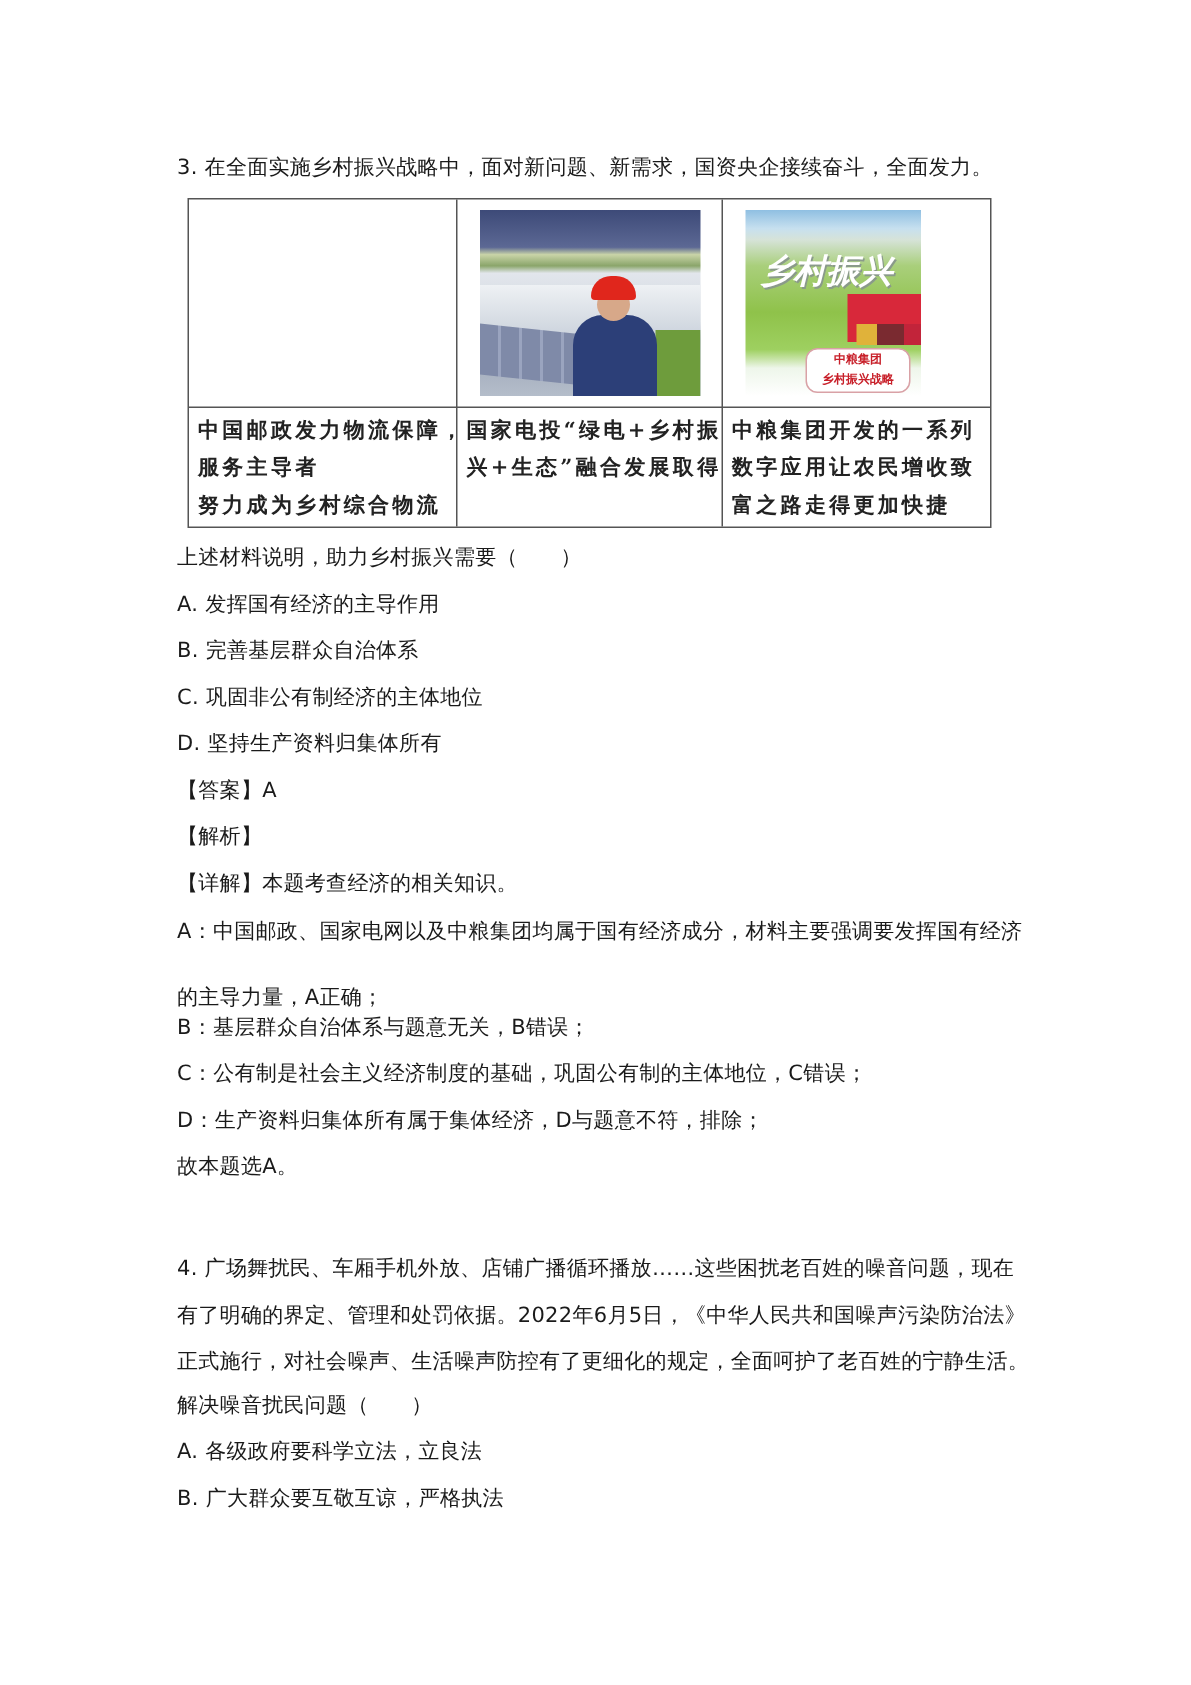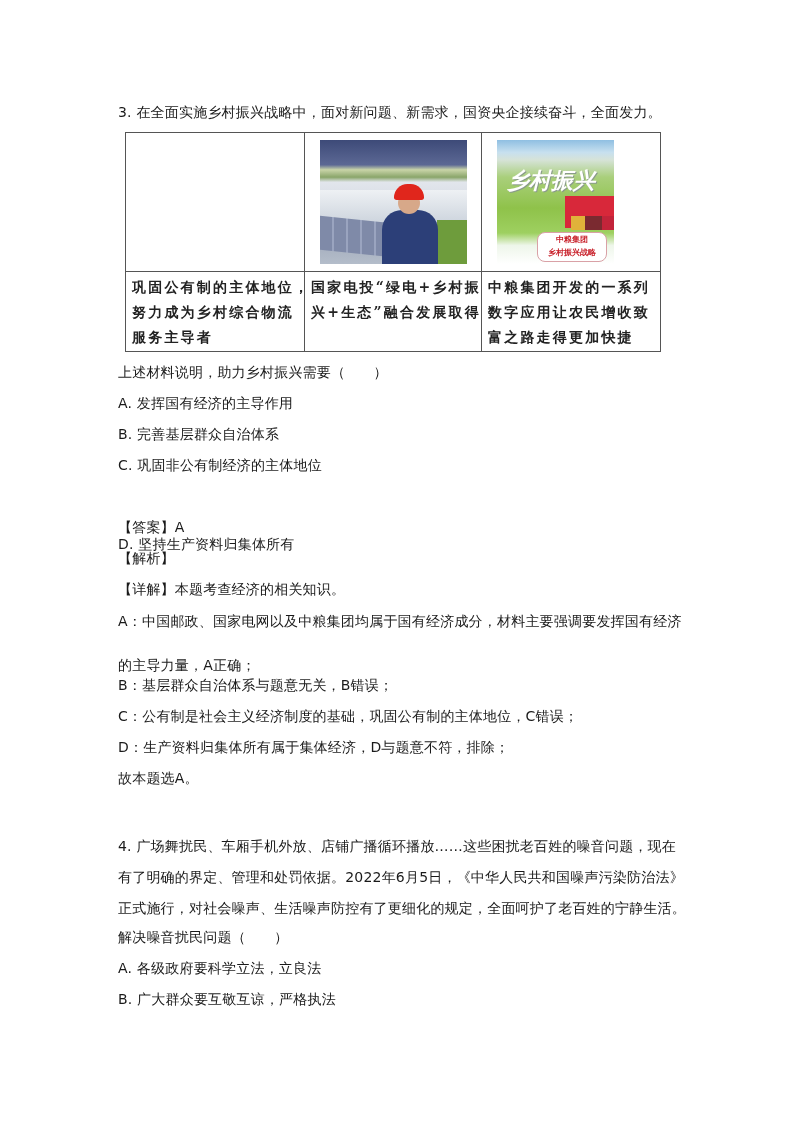--- a/index.html
+++ b/index.html
@@ -65,40 +65,40 @@
     <div class="word">乡村振兴</div>
     <div class="box"></div>
     <div class="goods"></div>
     <div class="badge">
       <div>中粮集团</div>
       <div>乡村振兴战略</div>
     </div>
   </div>
 
   <div class="cell-text" style="left:6px;">
-    <div>巩固公有制的主体地位，</div>
+    <div>中国邮政发力物流保障，</div>
+    <div>服务主导者</div>
     <div>努力成为乡村综合物流</div>
-    <div>服务主导者</div>
   </div>
   <div class="cell-text" style="left:185px;">
     <div>国家电投“绿电+乡村振</div>
     <div>兴+生态”融合发展取得</div>
   </div>
   <div class="cell-text" style="left:362px;">
     <div>中粮集团开发的一系列</div>
     <div>数字应用让农民增收致</div>
     <div>富之路走得更加快捷</div>
   </div>
 </div>
 
 <div class="line" style="top:362px;">上述材料说明，助力乡村振兴需要（　　）</div>
 <div class="line opt" style="top:393px;">A. 发挥国有经济的主导作用</div>
 <div class="line opt" style="top:424px;">B. 完善基层群众自治体系</div>
 <div class="line opt" style="top:455px;">C. 巩固非公有制经济的主体地位</div>
-<div class="line opt" style="top:486px;margin-top:48px;">D. 坚持生产资料归集体所有</div>
+<div class="line opt" style="top:486px;">D. 坚持生产资料归集体所有</div>
 
 <div class="line" style="top:517px;">【答案】A</div>
 <div class="line" style="top:548px;">【解析】</div>
 <div class="line" style="top:579px;">【详解】本题考查经济的相关知识。</div>
 <div class="line" style="top:611px;">A：中国邮政、国家电网以及中粮集团均属于国有经济成分，材料主要强调要发挥国有经济</div>
 <div class="line" style="top:643px;margin-top:12px;">的主导力量，A正确；</div>
 <div class="line" style="top:675px;">B：基层群众自治体系与题意无关，B错误；</div>
 <div class="line" style="top:706px;">C：公有制是社会主义经济制度的基础，巩固公有制的主体地位，C错误；</div>
 <div class="line" style="top:737px;">D：生产资料归集体所有属于集体经济，D与题意不符，排除；</div>
 <div class="line" style="top:768px;">故本题选A。</div>

